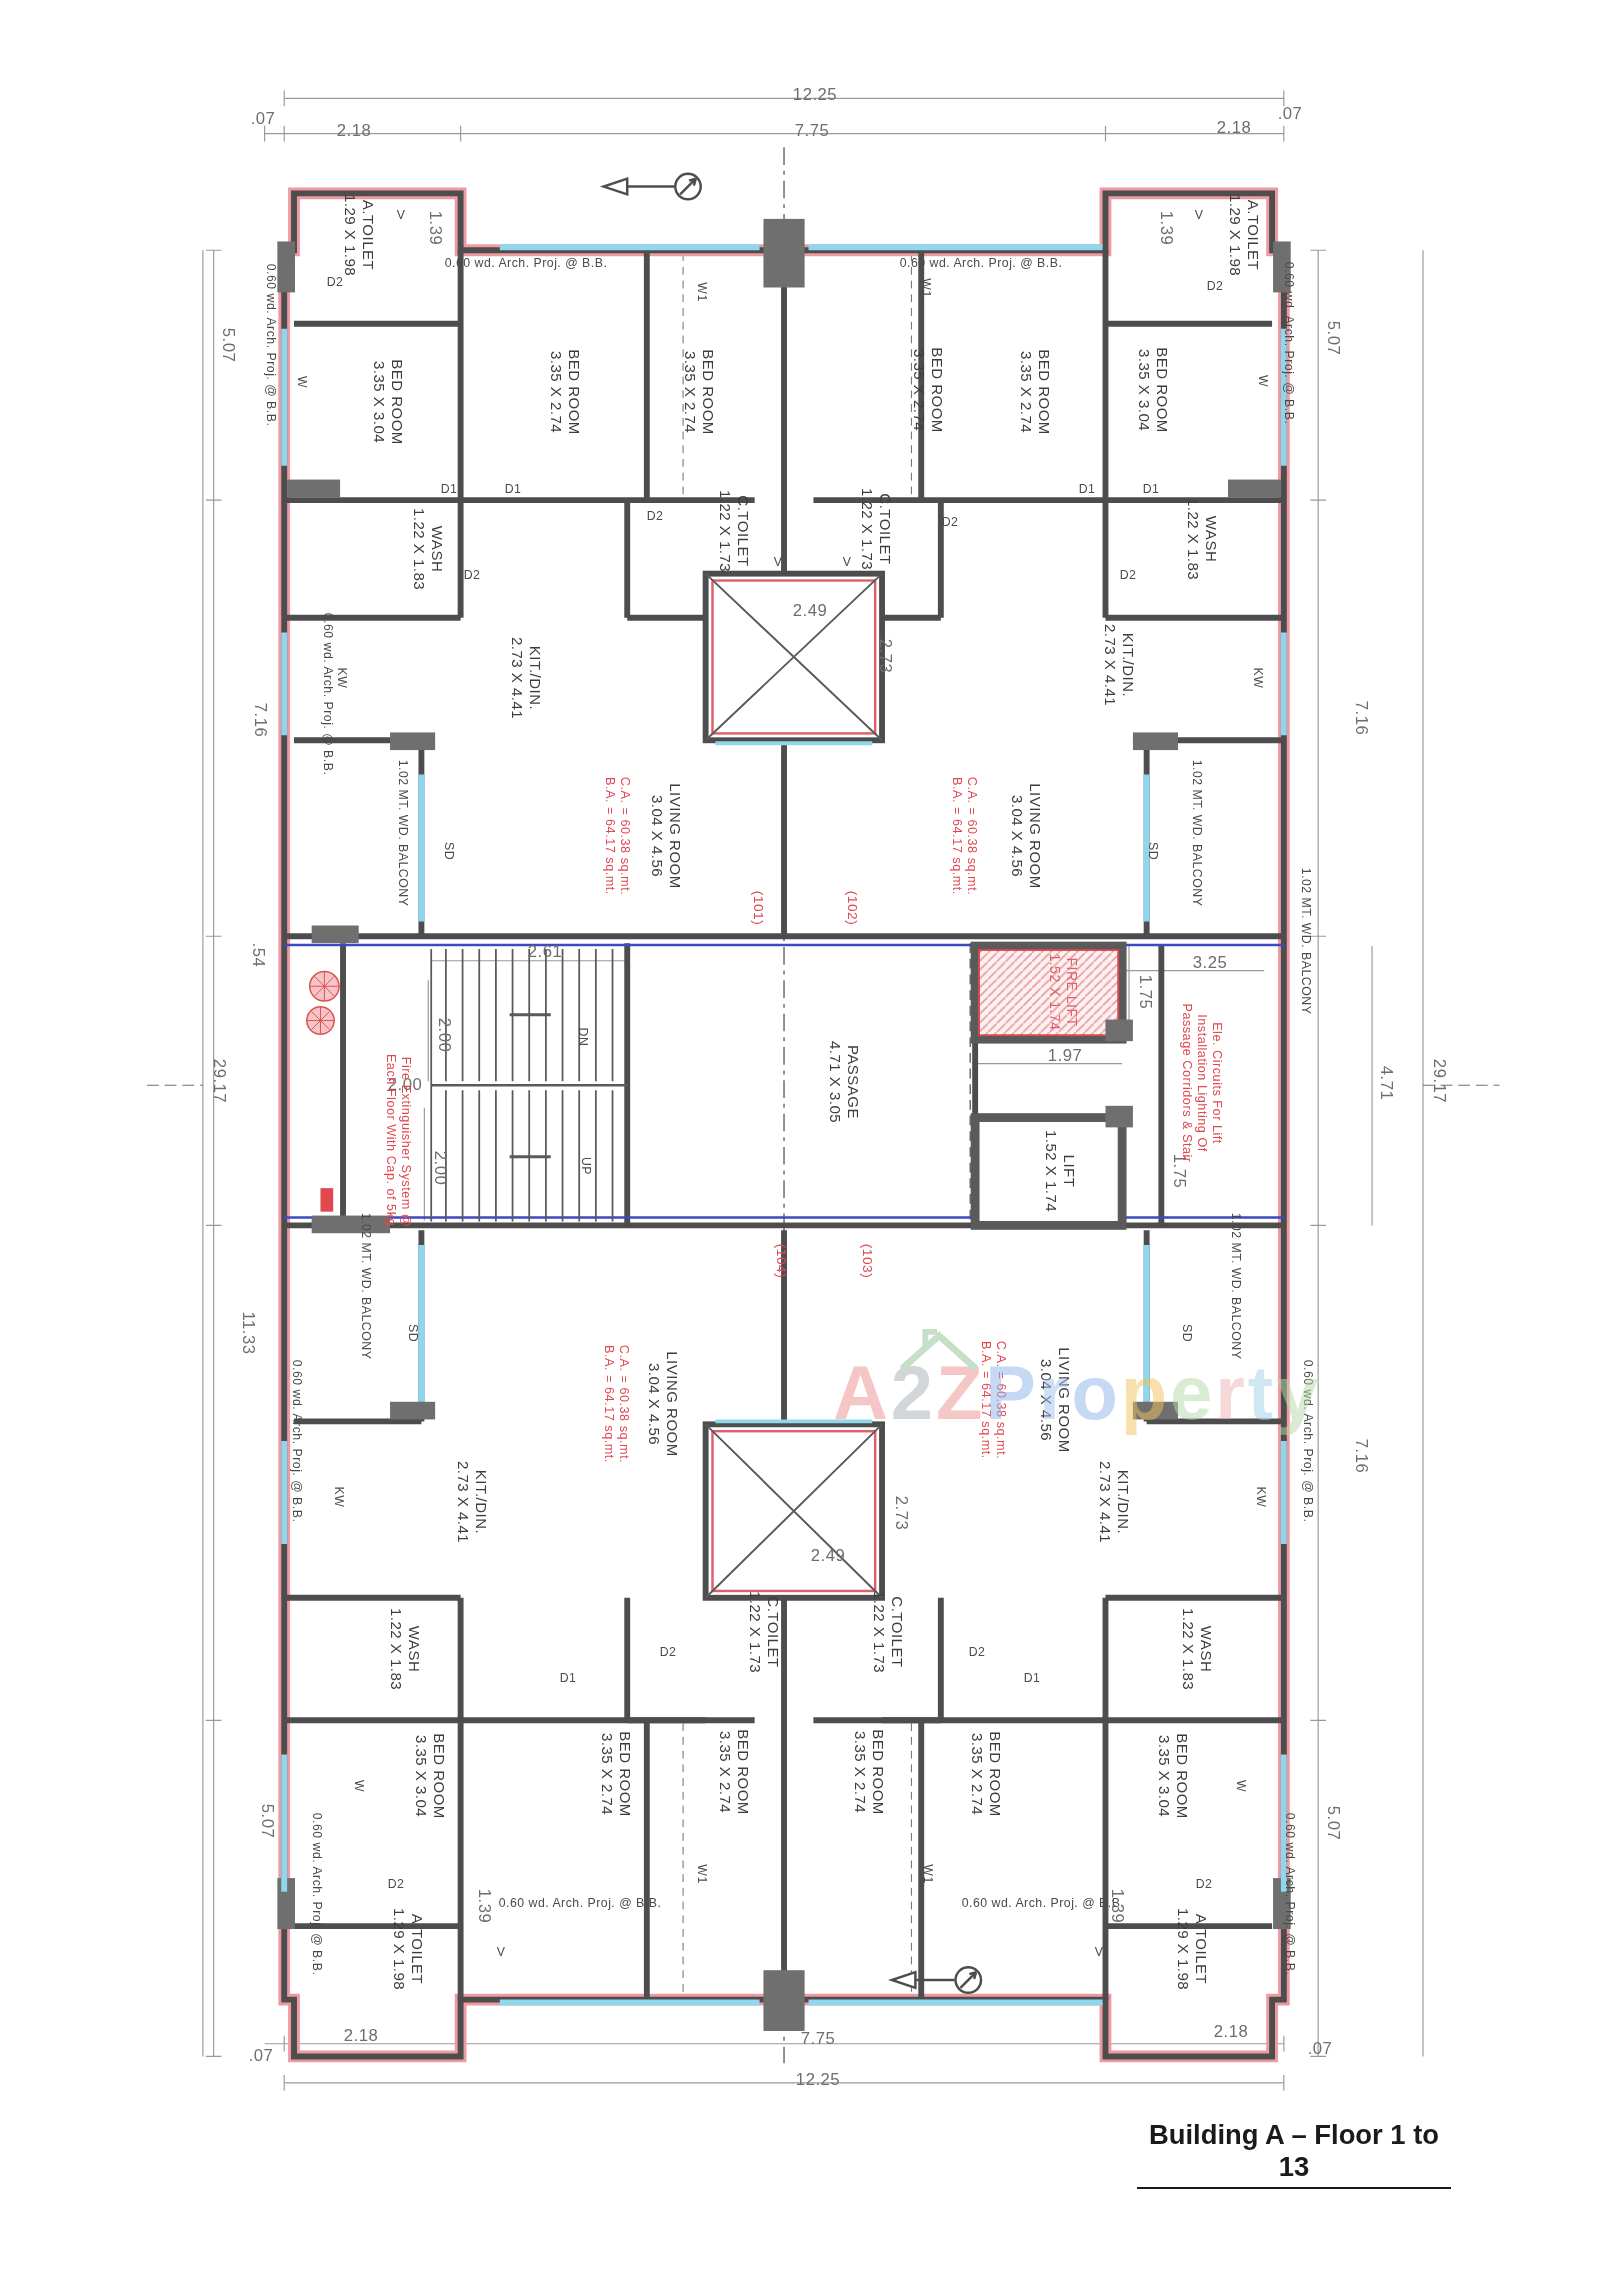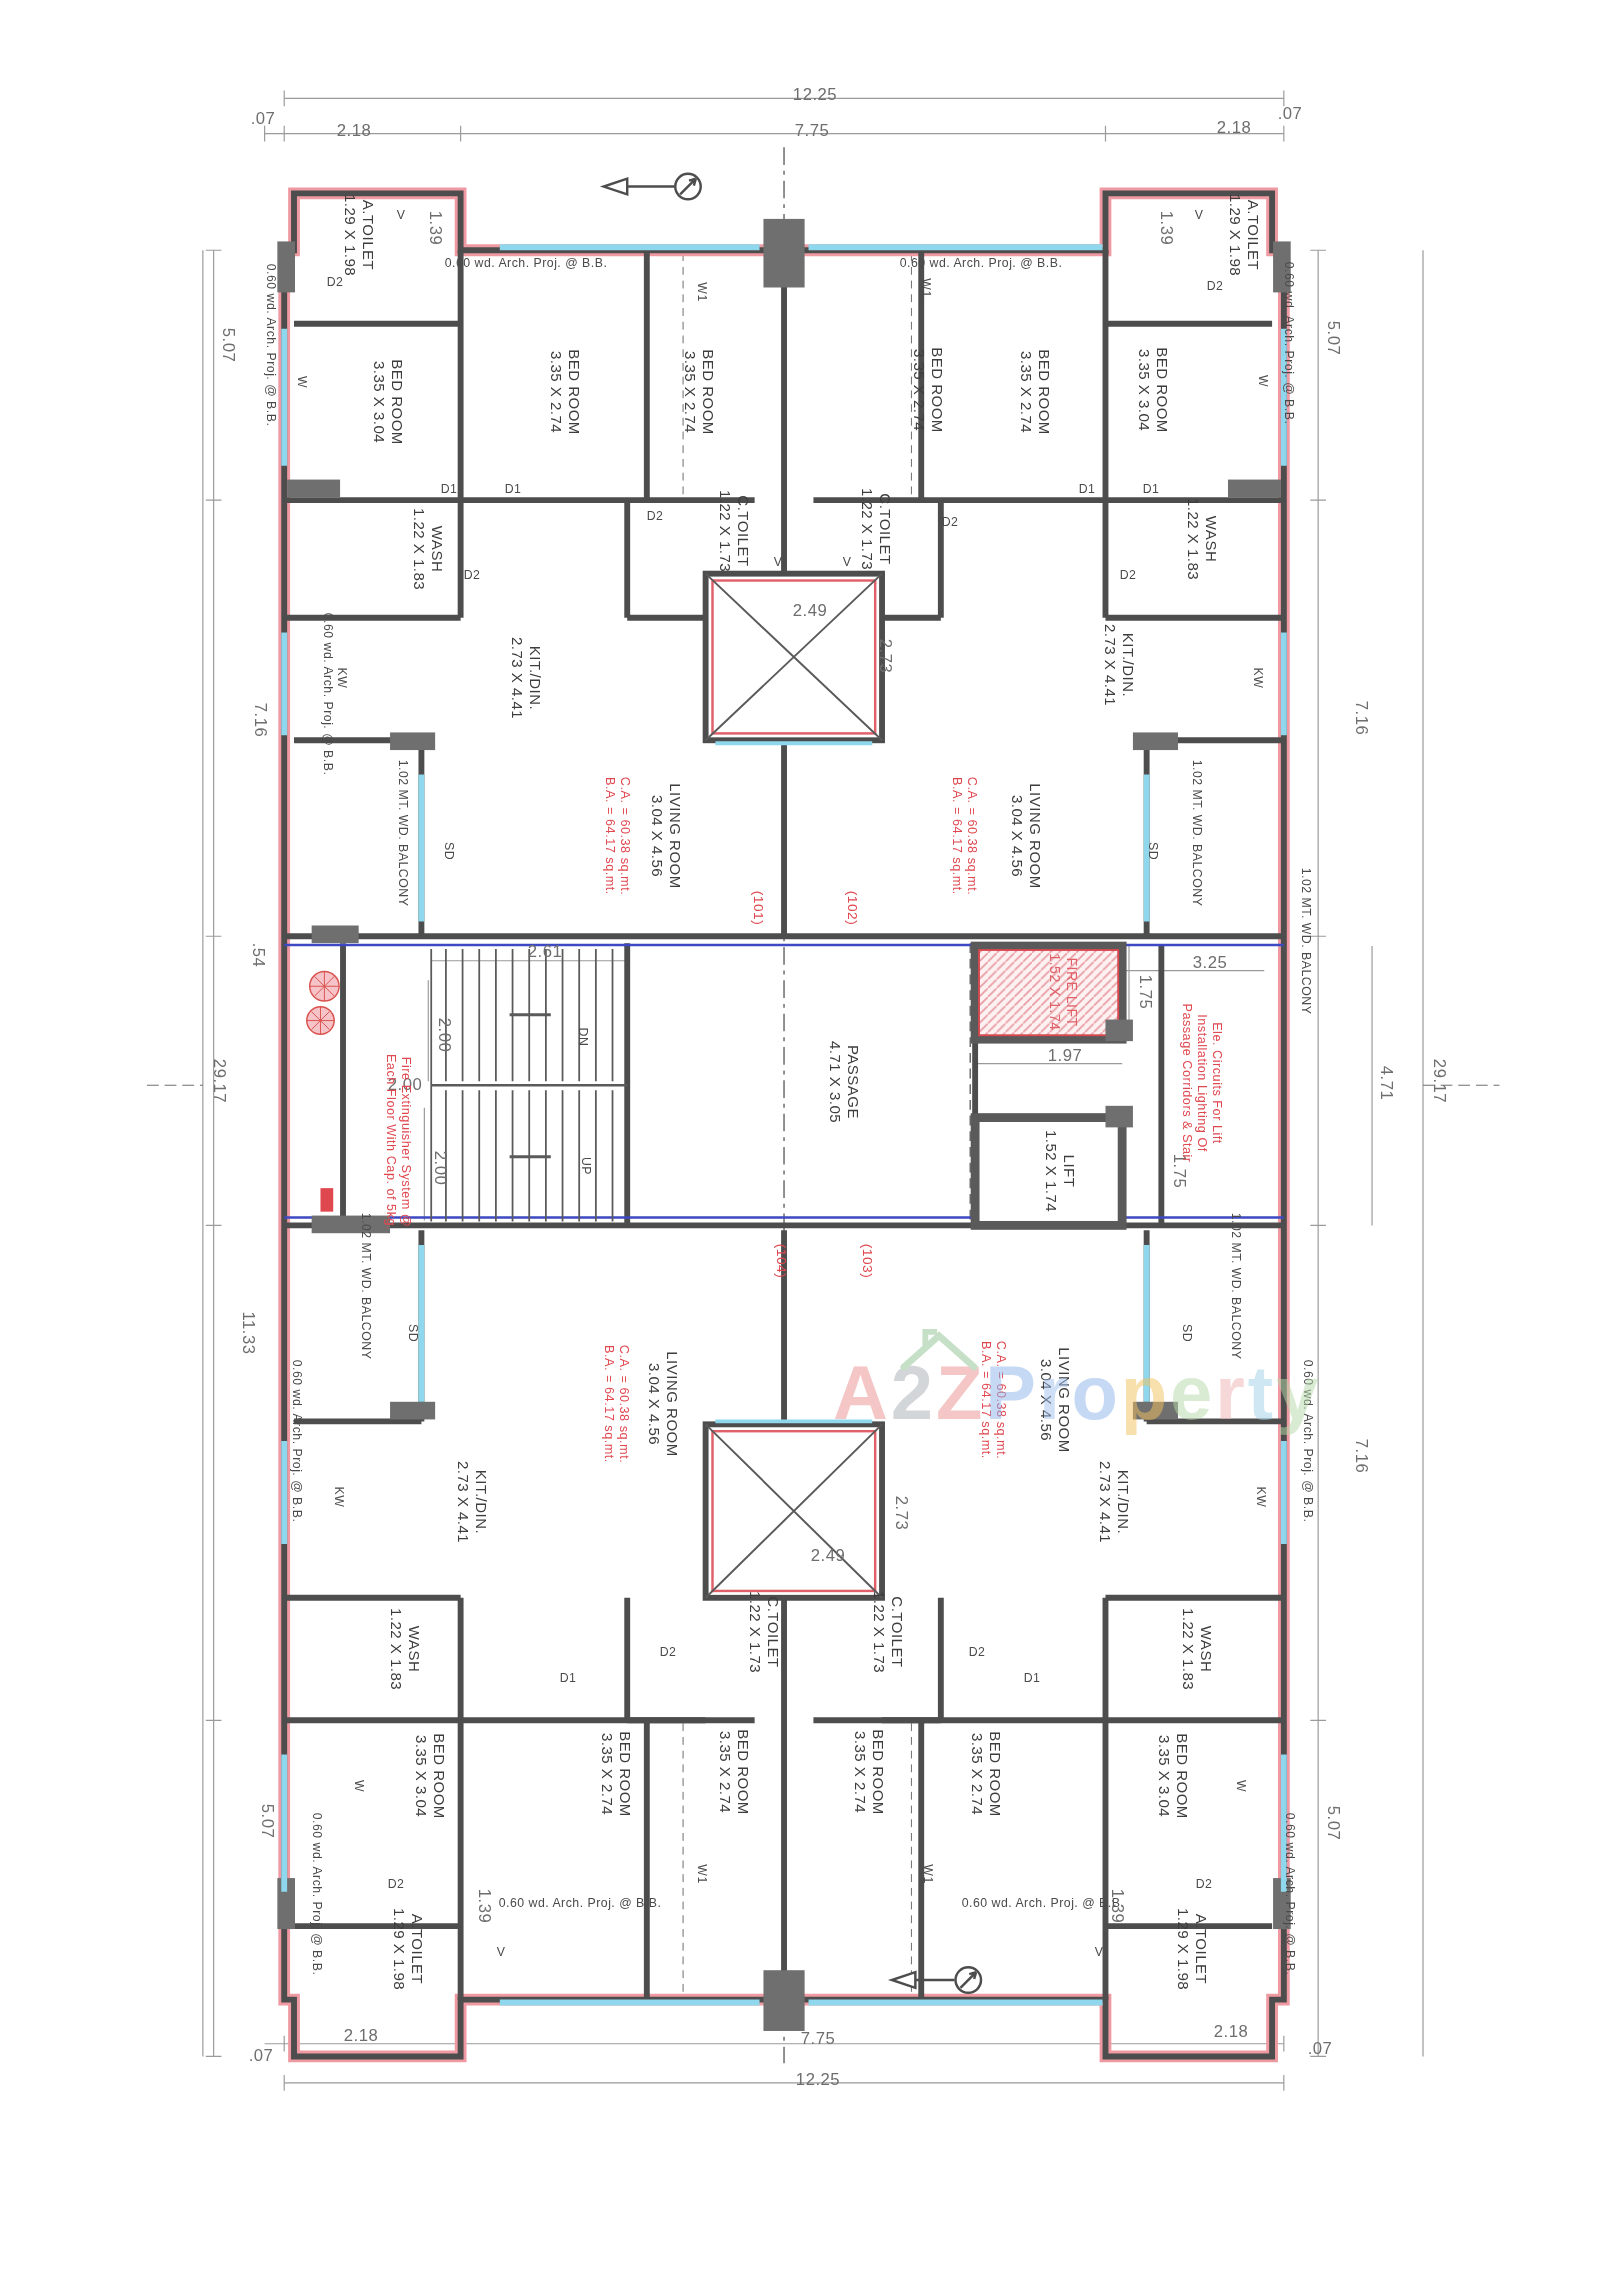--- a/index.html
+++ b/index.html
@@ -361,14 +361,15 @@
     </div>
 
 
   <div id="wm-color">
     <svg id="wm-house" width="82" height="47" viewBox="0 0 84 48">
       <path d="M6,44 L42,12 L78,44" fill="none" stroke="#8cc38f" stroke-width="7" stroke-linecap="round"></path>
       <path d="M28,22 V8 H40" fill="none" stroke="#8cc38f" stroke-width="6"></path>
     </svg>
   <span class="wl" style="color: rgb(234, 143, 143);">A</span><span class="wl" style="color: rgb(169, 174, 180);">2</span><span class="wl" style="color: rgb(234, 143, 143);">Z</span><span class="wl" style="color: rgb(255, 255, 255);"> </span><span class="wl" style="color: rgb(140, 180, 236);">P</span><span class="wl" style="color: rgb(159, 192, 238);">r</span><span class="wl" style="color: rgb(140, 180, 236);">o</span><span class="wl" style="color: rgb(242, 194, 94);">p</span><span class="wl" style="color: rgb(181, 217, 168);">e</span><span class="wl" style="color: rgb(240, 179, 179);">r</span><span class="wl" style="color: rgb(159, 208, 232);">t</span><span class="wl" style="color: rgb(181, 217, 168);">y</span></div>
 
+  <div id="title">Building A – Floor 1 to 13</div>
 </div>
 
 
 </body></html>

